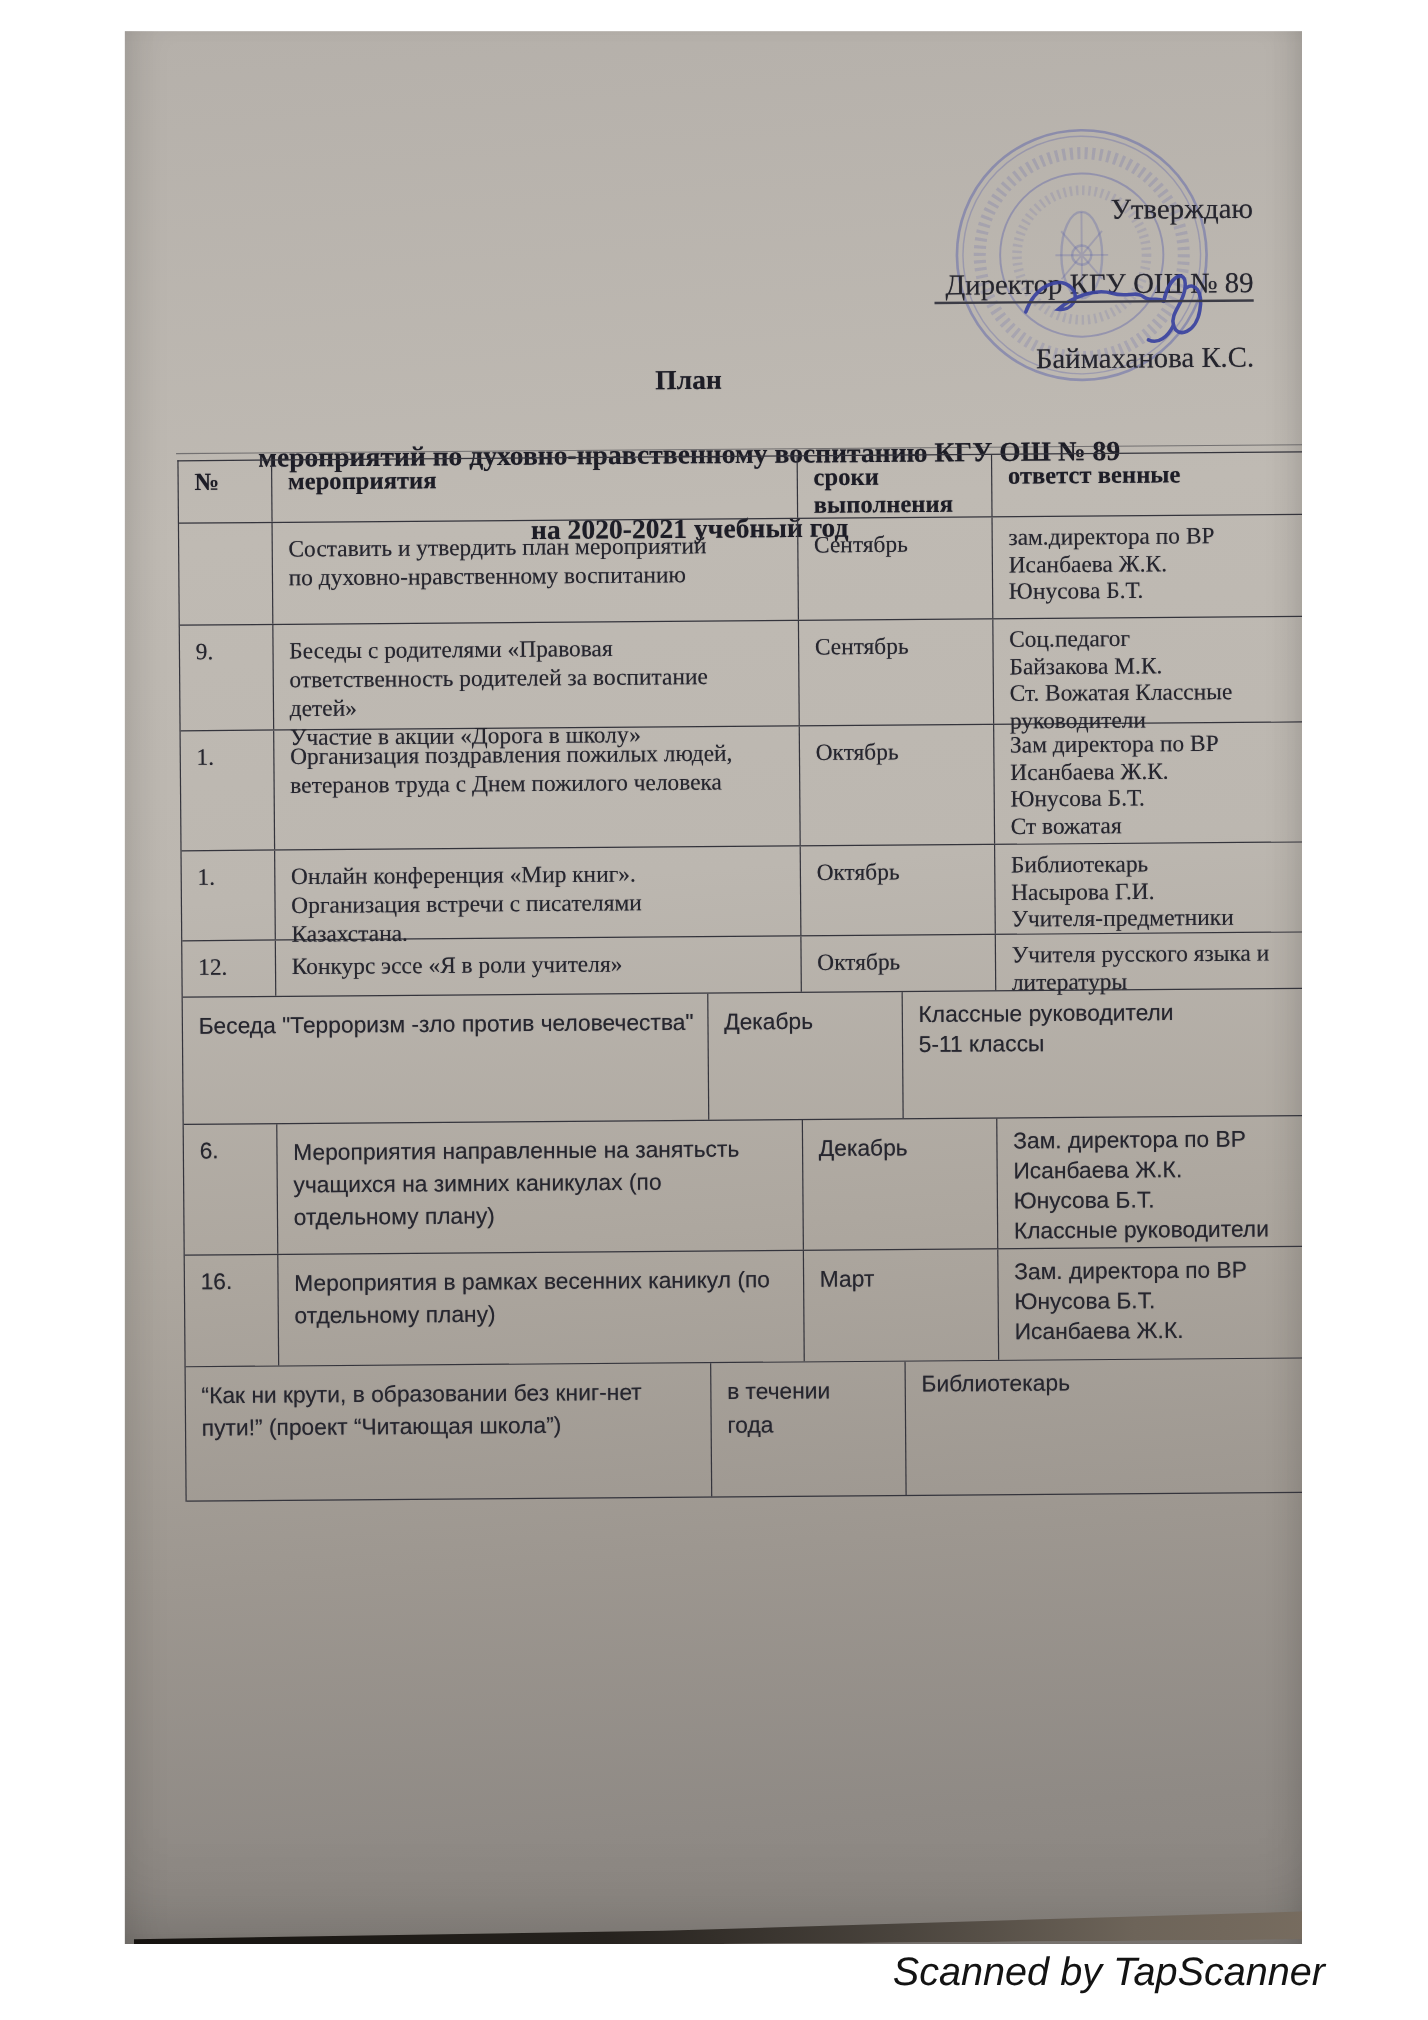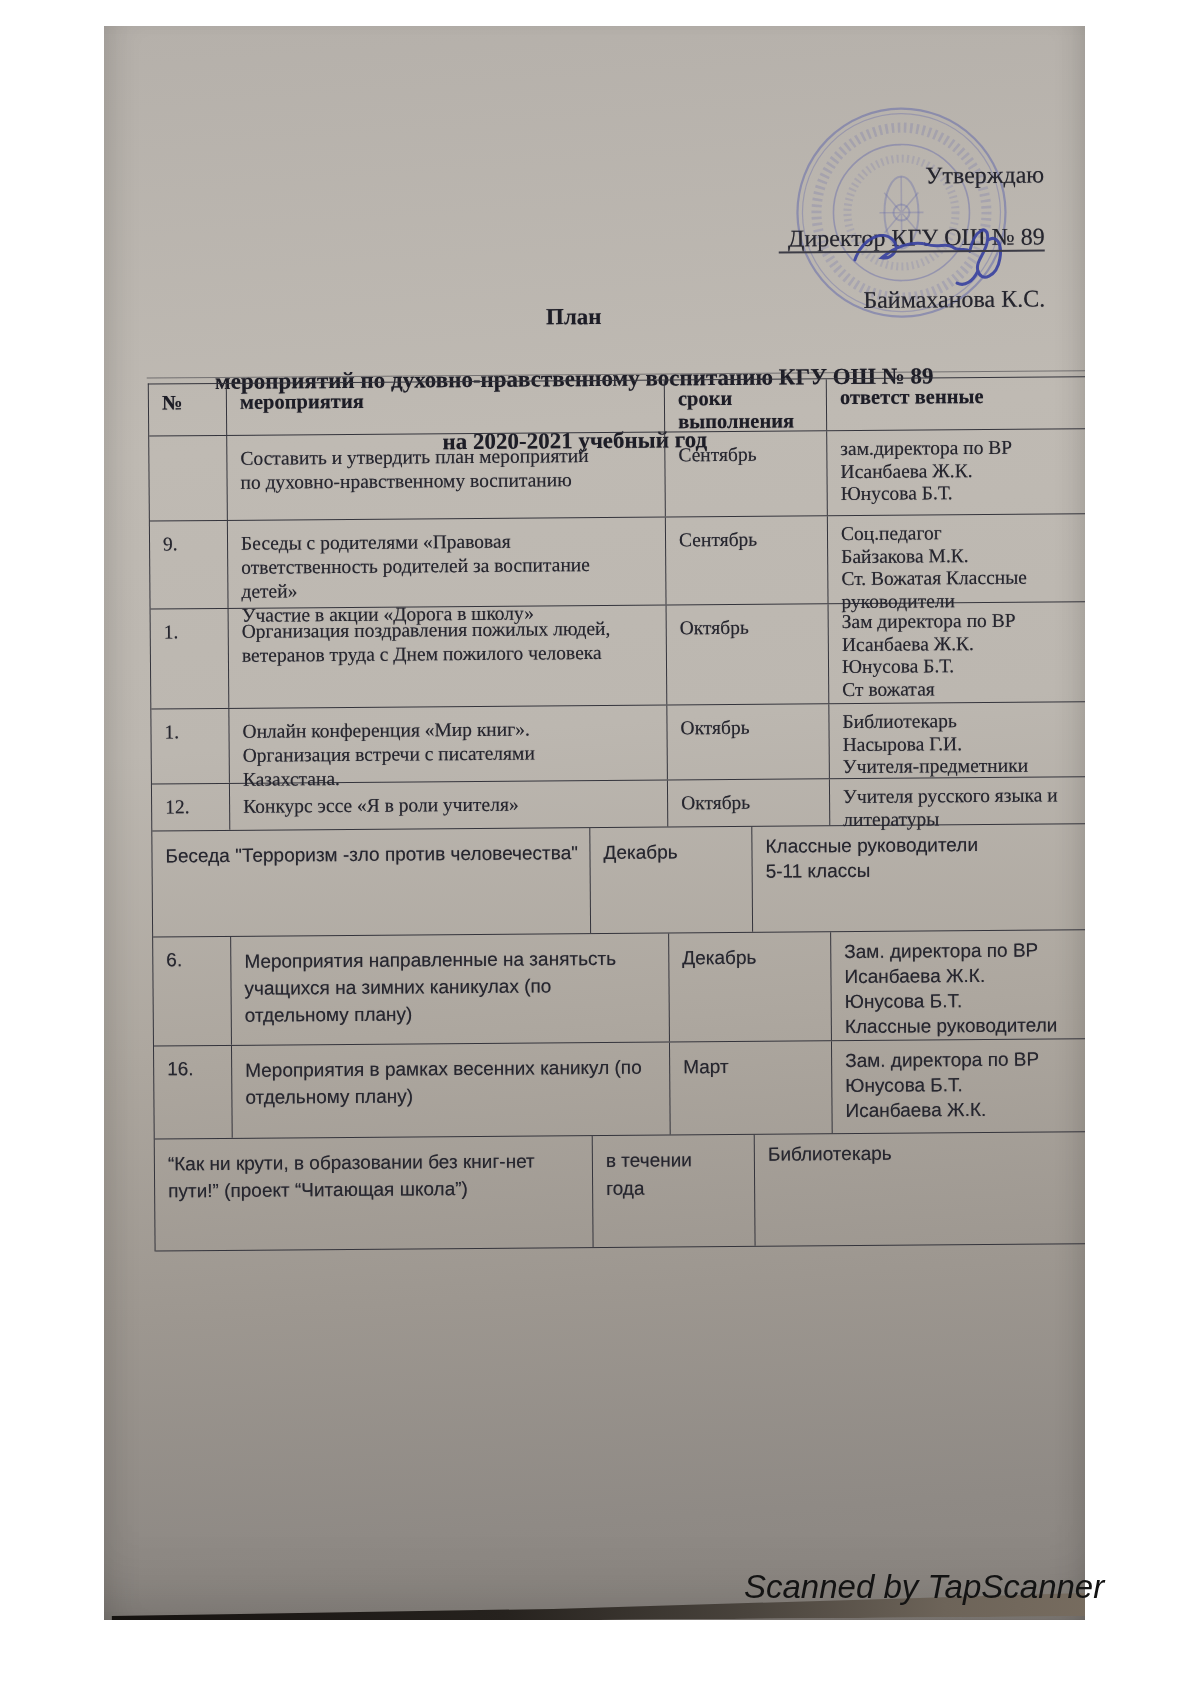--- a/index.html
+++ b/index.html
@@ -40,21 +40,21 @@
                color:#1d1d26;}
   .trow.sans{font-family:"Liberation Sans", sans-serif;}
   .trow.sans .cell{font-size:19px;}
   .trow.sans .c2{line-height:27px;}
   .trow.sans .c3{line-height:28px;}
   .trow.sans .c4{line-height:25px;}
   .desk-edge{position:absolute;left:0;bottom:0;width:100%;height:26px;
        background:linear-gradient(90deg,#15120f 0%,#26221e 40%,#4a443d 65%,
                   #6d6459 85%,#776c5f 100%);
        clip-path:polygon(0 70%,45% 56%,100% 10%,100% 100%,0 100%);}
-  .watermark{position:absolute;left:744px;top:1568px;white-space:nowrap;
+  .watermark{position:absolute;left:744px;top:1624px;white-space:nowrap;
        font-family:"Liberation Sans", sans-serif;font-style:italic;
        font-size:33px;color:#131313;}
 </style>
 </head>
 <body>
 
 <div class="photo">
   <div class="content">
 
     <svg class="stamp-svg" width="220" height="220" viewBox="0 0 220 220">

